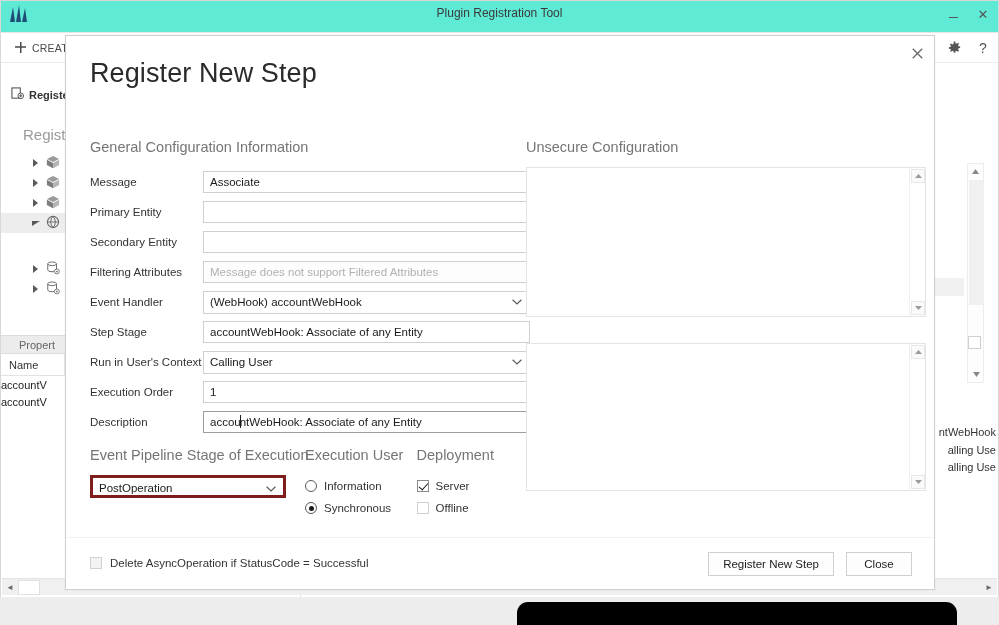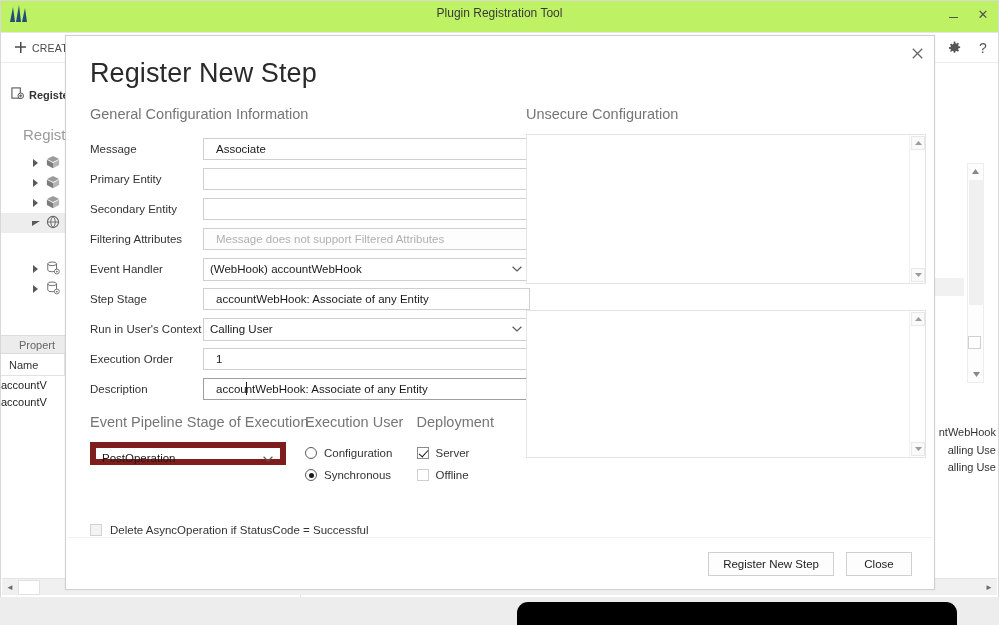--- a/index.html
+++ b/index.html
@@ -25,21 +25,21 @@
     left: 0; top: 0;
     width: 999px; height: 597px;
     background: #ffffff;
     border: 1px solid #d8d8d8;
   }
 
   
   .titlebar {
     position: relative;
     height: 32px;
-    background: #bef264;
+    background: #5eead4;
     border-bottom: 1px solid #e6e6e6;
   }
   .titlebar-logo {
     position: absolute;
     left: 8px; top: 4px;
     width: 20px; height: 18px;
     color: #1f4e79;
   }
   .titlebar-title {
     position: absolute;
@@ -299,20 +299,21 @@
     position: absolute;
     left: 460px; top: 0;
     width: 400px;
   }
 
   .section-head {
     font-size: 14.5px;
     font-weight: 300;
     color: #757575;
     margin-bottom: 16px;
+    margin-top: 33px;
   }
   .col-right .section-head { margin-bottom: 12px; }
 
   .frow {
     display: flex;
     align-items: center;
     margin-bottom: 8px;
     height: 22px;
   }
   .flabel {
@@ -321,21 +322,21 @@
     color: #333;
     flex: 0 0 auto;
   }
   .finput {
     flex: 1;
     height: 22px;
     border: 1px solid #cfcfcf;
     background: #ffffff;
     font-size: 11.5px;
     color: #1a1a1a;
-    padding: 0 12px;
+    padding: 0 6px;
     line-height: 20px;
     position: relative;
     white-space: nowrap;
     overflow: hidden;
   }
   .finput.placeholder { color: #b0b0b0; background: #fdfdfd; }
   .finput.focused { border-color: #9e9e9e; }
   .caret {
     display: inline-block;
     width: 1px; height: 13px;
@@ -374,21 +375,21 @@
   .lower-title {
     font-size: 14.5px;
     font-weight: 300;
     color: #757575;
     margin-bottom: 12px;
     white-space: nowrap;
   }
   .stage-select {
     width: 196px;
     height: 23px;
-    border: 6px solid #7f1d1d;
+    border: 3px solid #7f1d1d;
     background: #fff;
     font-size: 11.5px;
     color: #1a1a1a;
     padding: 0 22px 0 6px;
     line-height: 21px;
     position: relative;
   }
   .opt-row {
     display: flex;
     align-items: center;
@@ -812,21 +813,21 @@
                     <path d="M0.6 0.8 L5 5 L9.4 0.8" stroke="#5a5a5a" stroke-width="1.2" fill="none"></path>
                   </svg>
               </span>
             </div>
           </div>
 
           <div class="lower-c2">
             <div class="lower-title">Execution User</div>
             <div class="opt-row">
               <span class="radio"></span>
-              <span>Configuration</span>
+              <span>Information</span>
             </div>
             <div class="opt-row">
               <span class="radio on"></span>
               <span>Synchronous</span>
             </div>
           </div>
 
           <div class="lower-c3">
             <div class="lower-title">Deployment</div>
             <div class="opt-row">

